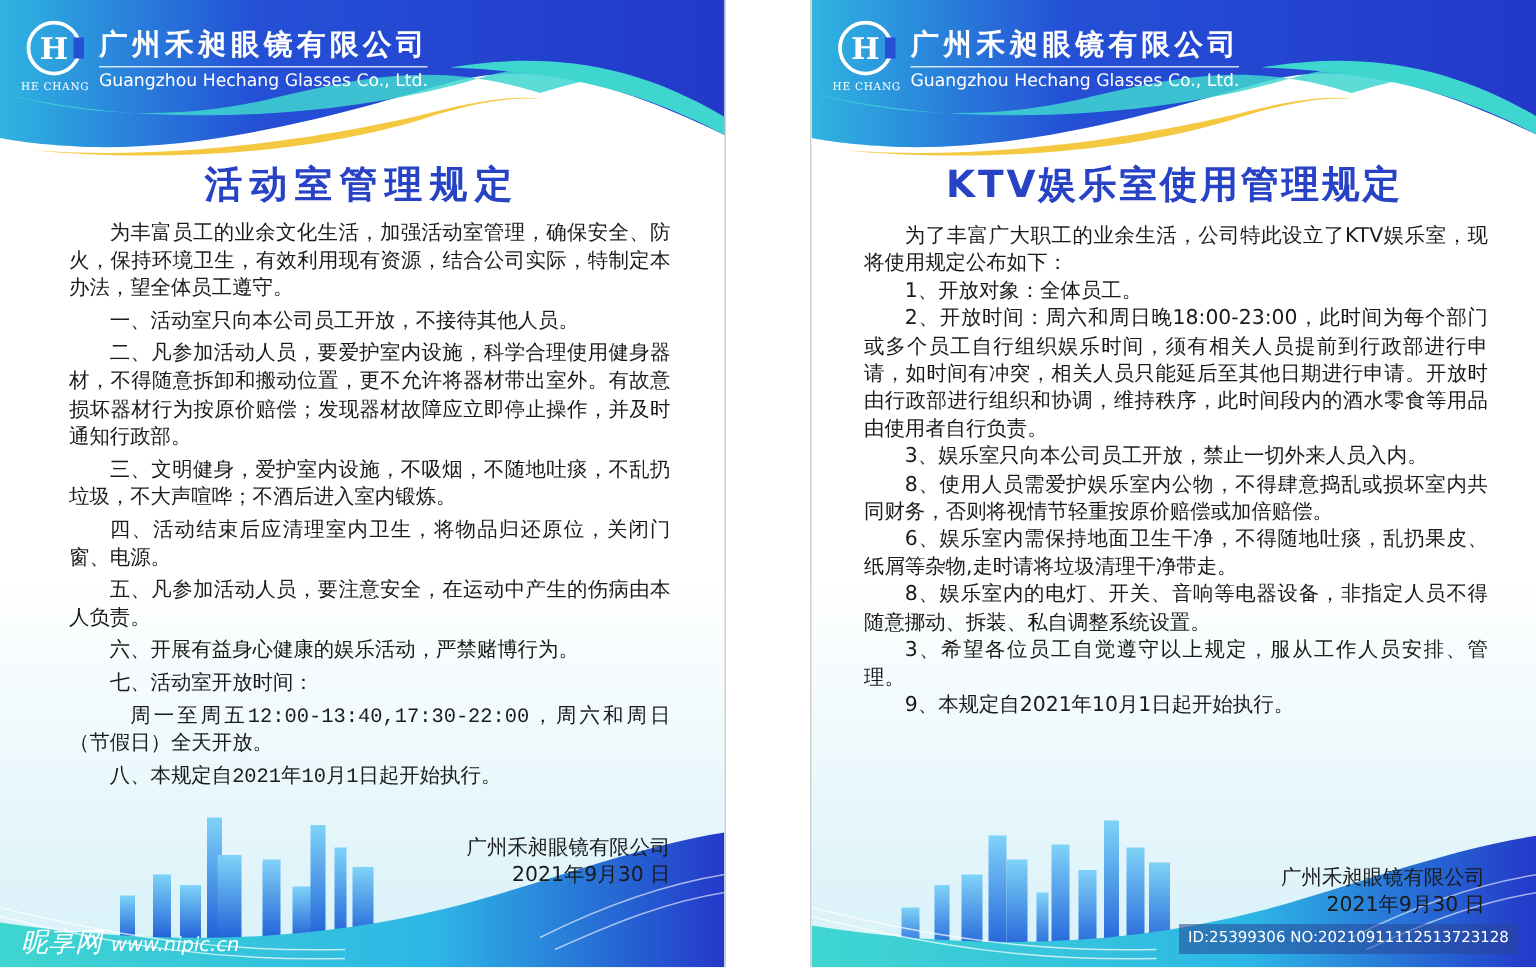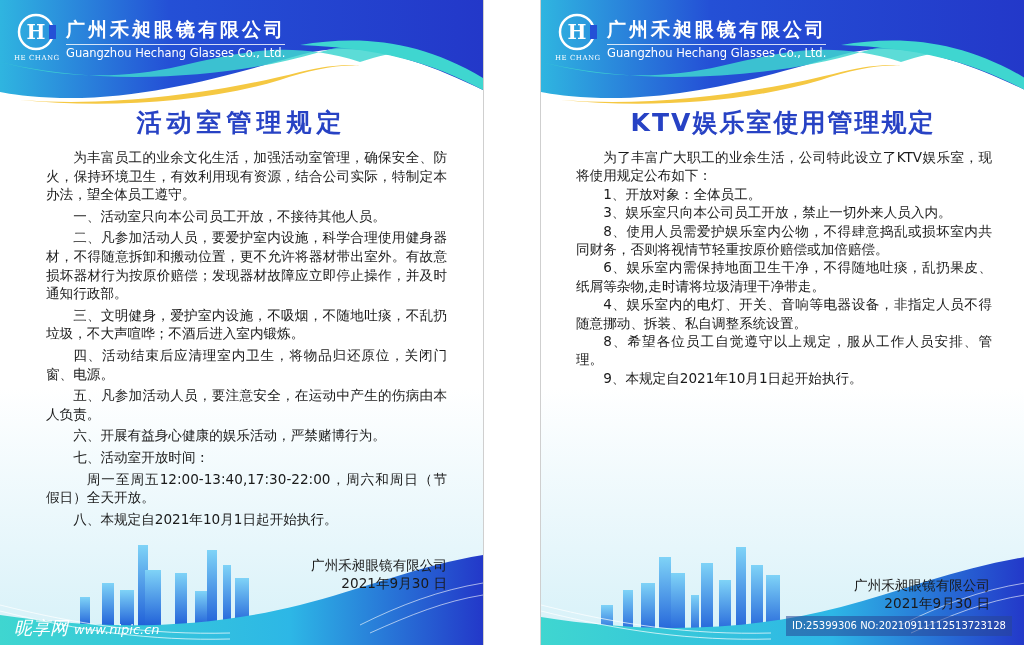--- a/index.html
+++ b/index.html
@@ -45,21 +45,21 @@
     <circle cx="20" cy="20" r="17" fill="none" stroke="#ffffff" stroke-width="2.5"></circle>
     <rect x="33" y="13" width="8" height="14" fill="#2450d6"></rect>
     <text x="20" y="27" text-anchor="middle" font-family="DejaVu Serif, serif" font-size="20" font-weight="bold" fill="#ffffff">H</text>
   </svg>
   <div class="logo-sub">HE CHANG</div>
   <div class="company-cn">广州禾昶眼镜有限公司</div>
   <div class="company-en">Guangzhou Hechang Glasses Co., Ltd.</div>
 
   <div class="title">活动室管理规定</div>
 
-  <div class="body-text" style="left:46px;right:36px;top:148px;">
+  <div class="body-text" style="left:46px;right:36px;top:148px;font-family:Liberation Mono, monospace;">
     <p class="para">为丰富员工的业余文化生活，加强活动室管理，确保安全、防火，保持环境卫生，有效利用现有资源，结合公司实际，特制定本办法，望全体员工遵守。</p>
     <p class="para">一、活动室只向本公司员工开放，不接待其他人员。</p>
     <p class="para">二、凡参加活动人员，要爱护室内设施，科学合理使用健身器材，不得随意拆卸和搬动位置，更不允许将器材带出室外。有故意损坏器材行为按原价赔偿；发现器材故障应立即停止操作，并及时通知行政部。</p>
     <p class="para">三、文明健身，爱护室内设施，不吸烟，不随地吐痰，不乱扔垃圾，不大声喧哗；不酒后进入室内锻炼。</p>
     <p class="para">四、活动结束后应清理室内卫生，将物品归还原位，关闭门窗、电源。</p>
     <p class="para">五、凡参加活动人员，要注意安全，在运动中产生的伤病由本人负责。</p>
     <p class="para">六、开展有益身心健康的娱乐活动，严禁赌博行为。</p>
     <p class="para">七、活动室开放时间：</p>
     <p class="para deep">周一至周五12:00-13:40,17:30-22:00，周六和周日（节假日）全天开放。</p>
     <p class="para">八、本规定自2021年10月1日起开始执行。</p>
@@ -123,25 +123,26 @@
   </svg>
   <div class="logo-sub">HE CHANG</div>
   <div class="company-cn">广州禾昶眼镜有限公司</div>
   <div class="company-en">Guangzhou Hechang Glasses Co., Ltd.</div>
 
   <div class="title">KTV娱乐室使用管理规定</div>
 
   <div class="body-text" style="left:35px;right:33px;top:148px;line-height:18.4px;">
     <p class="para">为了丰富广大职工的业余生活，公司特此设立了KTV娱乐室，现将使用规定公布如下：</p>
     <p class="para">1、开放对象：全体员工。</p>
+    <p class="para">2、开放时间：周六和周日晚18:00-23:00，此时间为每个部门或多个员工自行组织娱乐时间，须有相关人员提前到行政部进行申请，如时间有冲突，相关人员只能延后至其他日期进行申请。开放时由行政部进行组织和协调，维持秩序，此时间段内的酒水零食等用品由使用者自行负责。</p>
     <p class="para">3、娱乐室只向本公司员工开放，禁止一切外来人员入内。</p>
     <p class="para">8、使用人员需爱护娱乐室内公物，不得肆意捣乱或损坏室内共同财务，否则将视情节轻重按原价赔偿或加倍赔偿。</p>
     <p class="para">6、娱乐室内需保持地面卫生干净，不得随地吐痰，乱扔果皮、纸屑等杂物,走时请将垃圾清理干净带走。</p>
-    <p class="para">4、娱乐室内的电灯、开关、音响等电器设备，非指定人员不得随意挪动、拆装、私自调整系统设置。</p>
-    <p class="para">8、希望各位员工自觉遵守以上规定，服从工作人员安排、管理。</p>
+    <p class="para">8、娱乐室内的电灯、开关、音响等电器设备，非指定人员不得随意挪动、拆装、私自调整系统设置。</p>
+    <p class="para">3、希望各位员工自觉遵守以上规定，服从工作人员安排、管理。</p>
     <p class="para">9、本规定自2021年10月1日起开始执行。</p>
   </div>
 
   <svg class="footer-svg" viewBox="0 0 484 110" preserveAspectRatio="none">
     <defs>
       <linearGradient id="bldR" x1="0" y1="0" x2="0" y2="1">
         <stop offset="0" stop-color="#7fd3f7"></stop>
         <stop offset="1" stop-color="#1f5fd8"></stop>
       </linearGradient>
       <linearGradient id="waveR" x1="0" y1="0" x2="1" y2="0">

